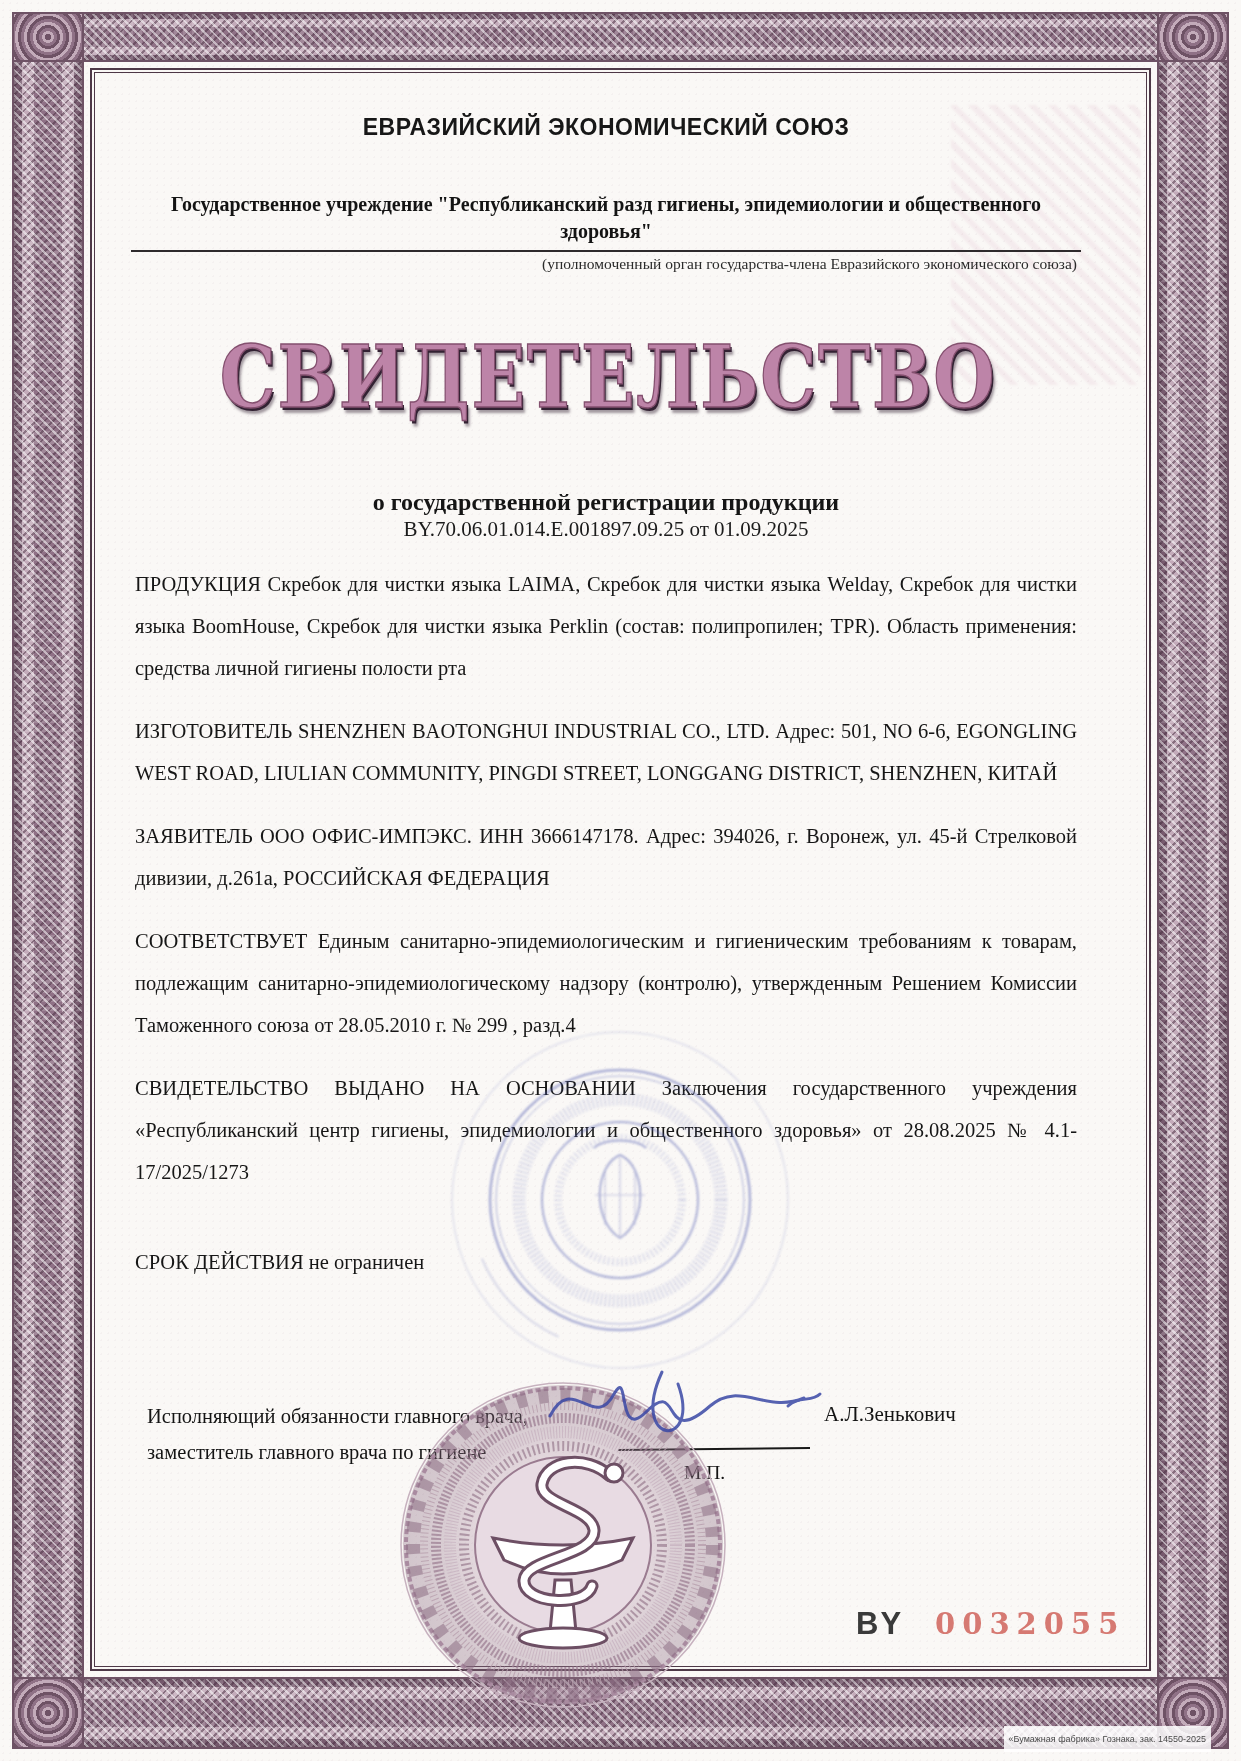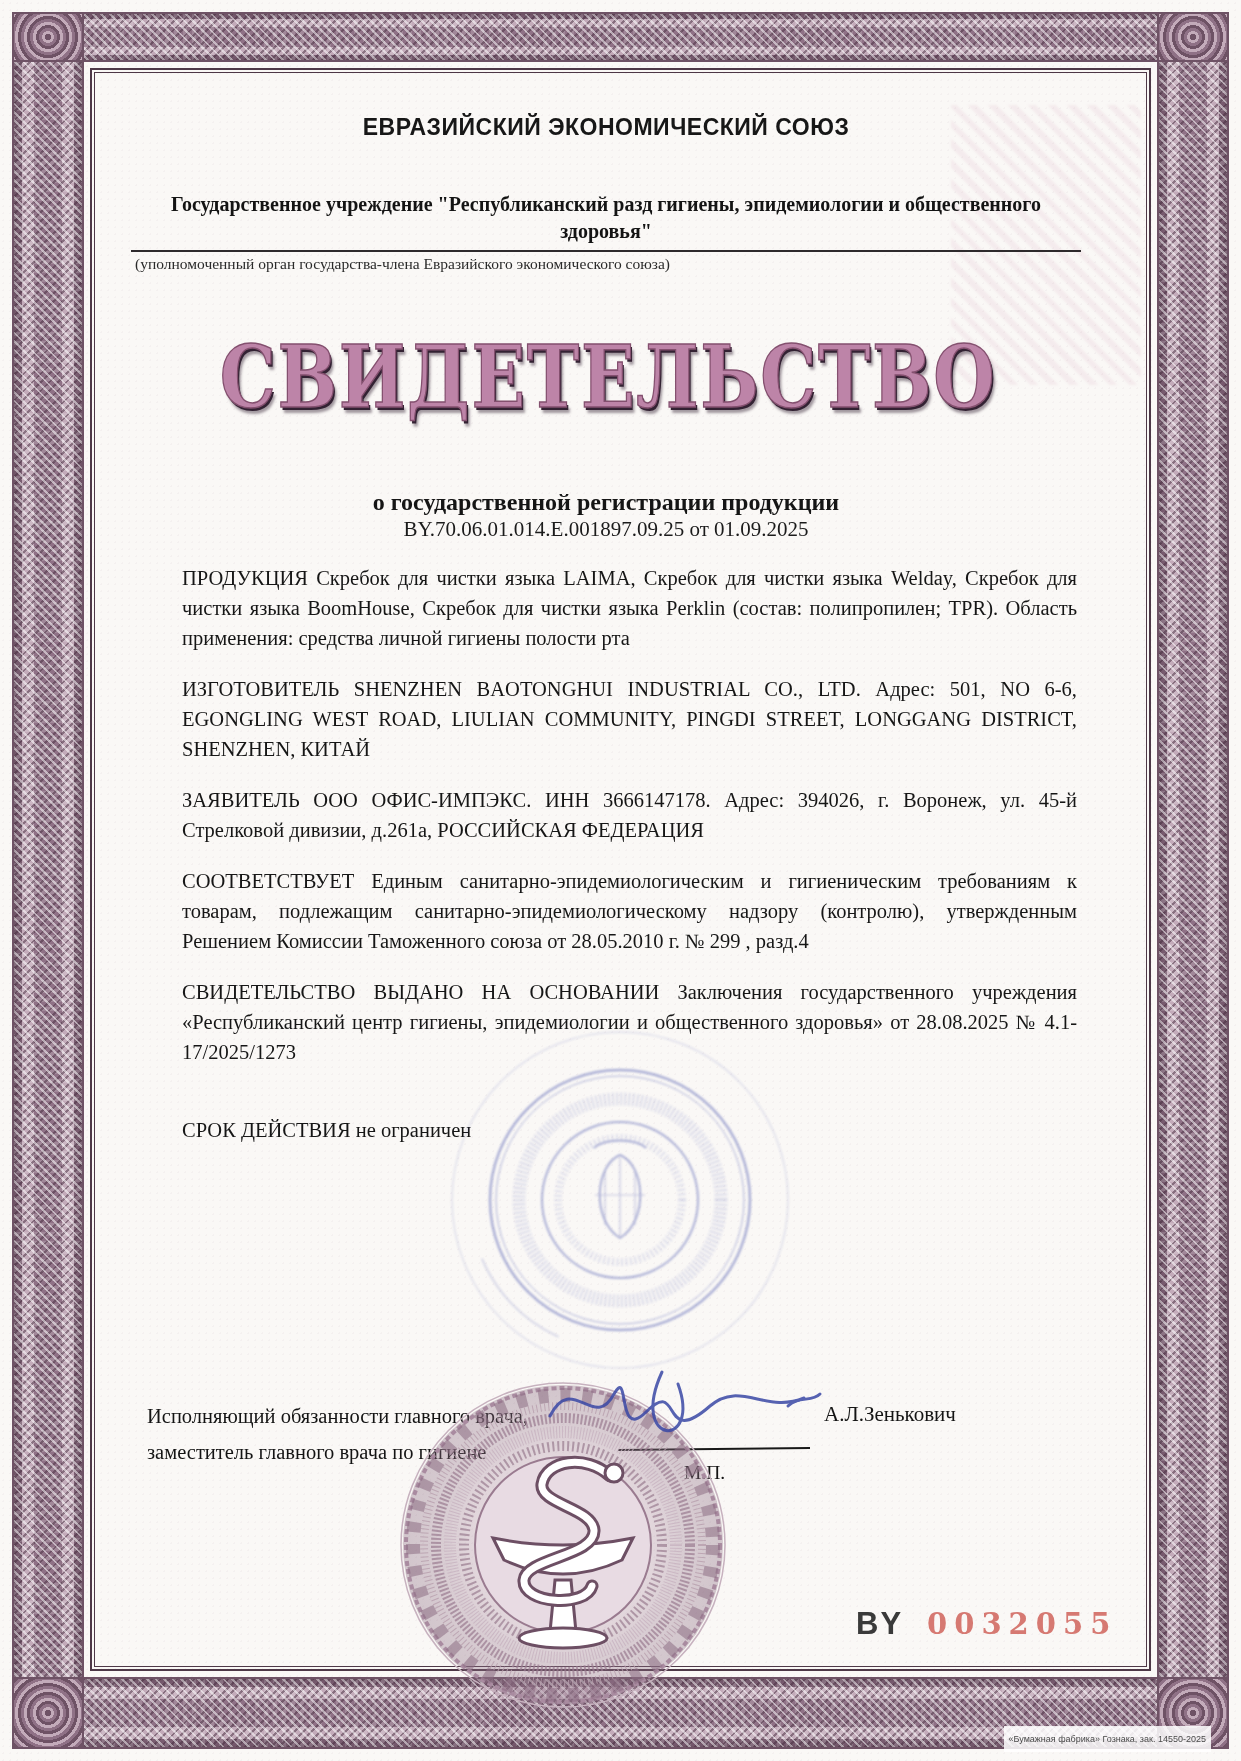--- a/index.html
+++ b/index.html
@@ -44,44 +44,44 @@
     filter:blur(1px);}
   
   .content{position:absolute;z-index:4;left:135px;top:92px;width:942px;}
   .union-header{margin-top:22px;text-align:center;
     font-family:"Liberation Sans","DejaVu Sans",sans-serif;
     font-weight:bold;font-size:23px;letter-spacing:.5px;color:#171717;}
   .issuer{margin:50px auto 0;max-width:900px;text-align:center;
     font-weight:bold;font-size:20px;line-height:27px;color:#141414;}
   .issuer-rule{margin-top:5px;border-bottom:2px solid #2e2a2c;height:0;
     margin-left:-4px;margin-right:-4px;}
-  .issuer-note{margin-top:3px;text-align:left;font-size:15.5px;color:#2a2a2a;}
+  .issuer-note{margin-top:3px;text-align:right;font-size:15.5px;color:#2a2a2a;}
   .doc-title{margin-top:54px;text-align:center;
     font-family:"DejaVu Serif","Liberation Serif",serif;
     font-weight:bold;font-size:86px;line-height:100px;letter-spacing:2px;
     transform:scaleX(.82);transform-origin:center;
     color:#bd84a8;-webkit-text-stroke:1.5px #84506f;
     text-shadow:2px 3px 0 #332233, 4px 6px 3px rgba(51,34,51,.45);}
   .doc-subtitle{margin-top:62px;text-align:center;font-weight:bold;font-size:24px;color:#151515;}
   .doc-number{margin-top:1px;text-align:center;font-size:21px;color:#1b1b1b;}
-  .para{margin-top:21px;font-size:20.5px;line-height:30px;text-align:justify;color:#161616;margin-left:47px;}
+  .para{margin-top:21px;font-size:20.5px;line-height:42px;text-align:justify;color:#161616;}
   .para-term{margin-top:48px;text-align:left;}
   
   .sig-position{position:absolute;z-index:5;left:147px;top:1398px;width:470px;
     font-size:20.5px;line-height:36px;color:#141414;}
   .sig-line{position:absolute;z-index:5;left:618px;top:1448px;width:192px;height:0;
     border-bottom:2px solid #191919;transform:rotate(-.6deg);}
   .sig-scribble{position:absolute;z-index:6;left:540px;top:1352px;}
   .sig-name{position:absolute;z-index:5;left:824px;top:1402px;font-size:21px;color:#141414;}
   .seal-abbr{position:absolute;z-index:5;left:684px;top:1462px;font-size:19.5px;color:#141414;}
   
   .stamp{position:absolute;z-index:5;left:445px;top:1020px;opacity:.8;}
   .emblem{position:absolute;z-index:5;left:398px;top:1380px;}
   
-  .serial{position:absolute;z-index:6;left:856px;top:1606px;display:flex;align-items:baseline;gap:24px;}
+  .serial{position:absolute;z-index:6;left:856px;top:1606px;display:flex;align-items:baseline;gap:32px;}
   .serial-prefix{font-family:"Liberation Sans","DejaVu Sans",sans-serif;
     font-weight:bold;font-size:31px;color:#3a3a3a;letter-spacing:2px;}
   .serial-number{font-family:"DejaVu Serif",serif;font-weight:bold;font-size:29px;
     color:#d0635b;letter-spacing:7px;opacity:.85;}
   .print-note{position:absolute;z-index:6;right:30px;bottom:9px;
     font-family:"Liberation Sans",sans-serif;font-size:9px;color:#4a4a4a;
     background:rgba(255,255,255,.85);padding:8px 5px;white-space:nowrap;}
 </style>
 </head>
 <body>

